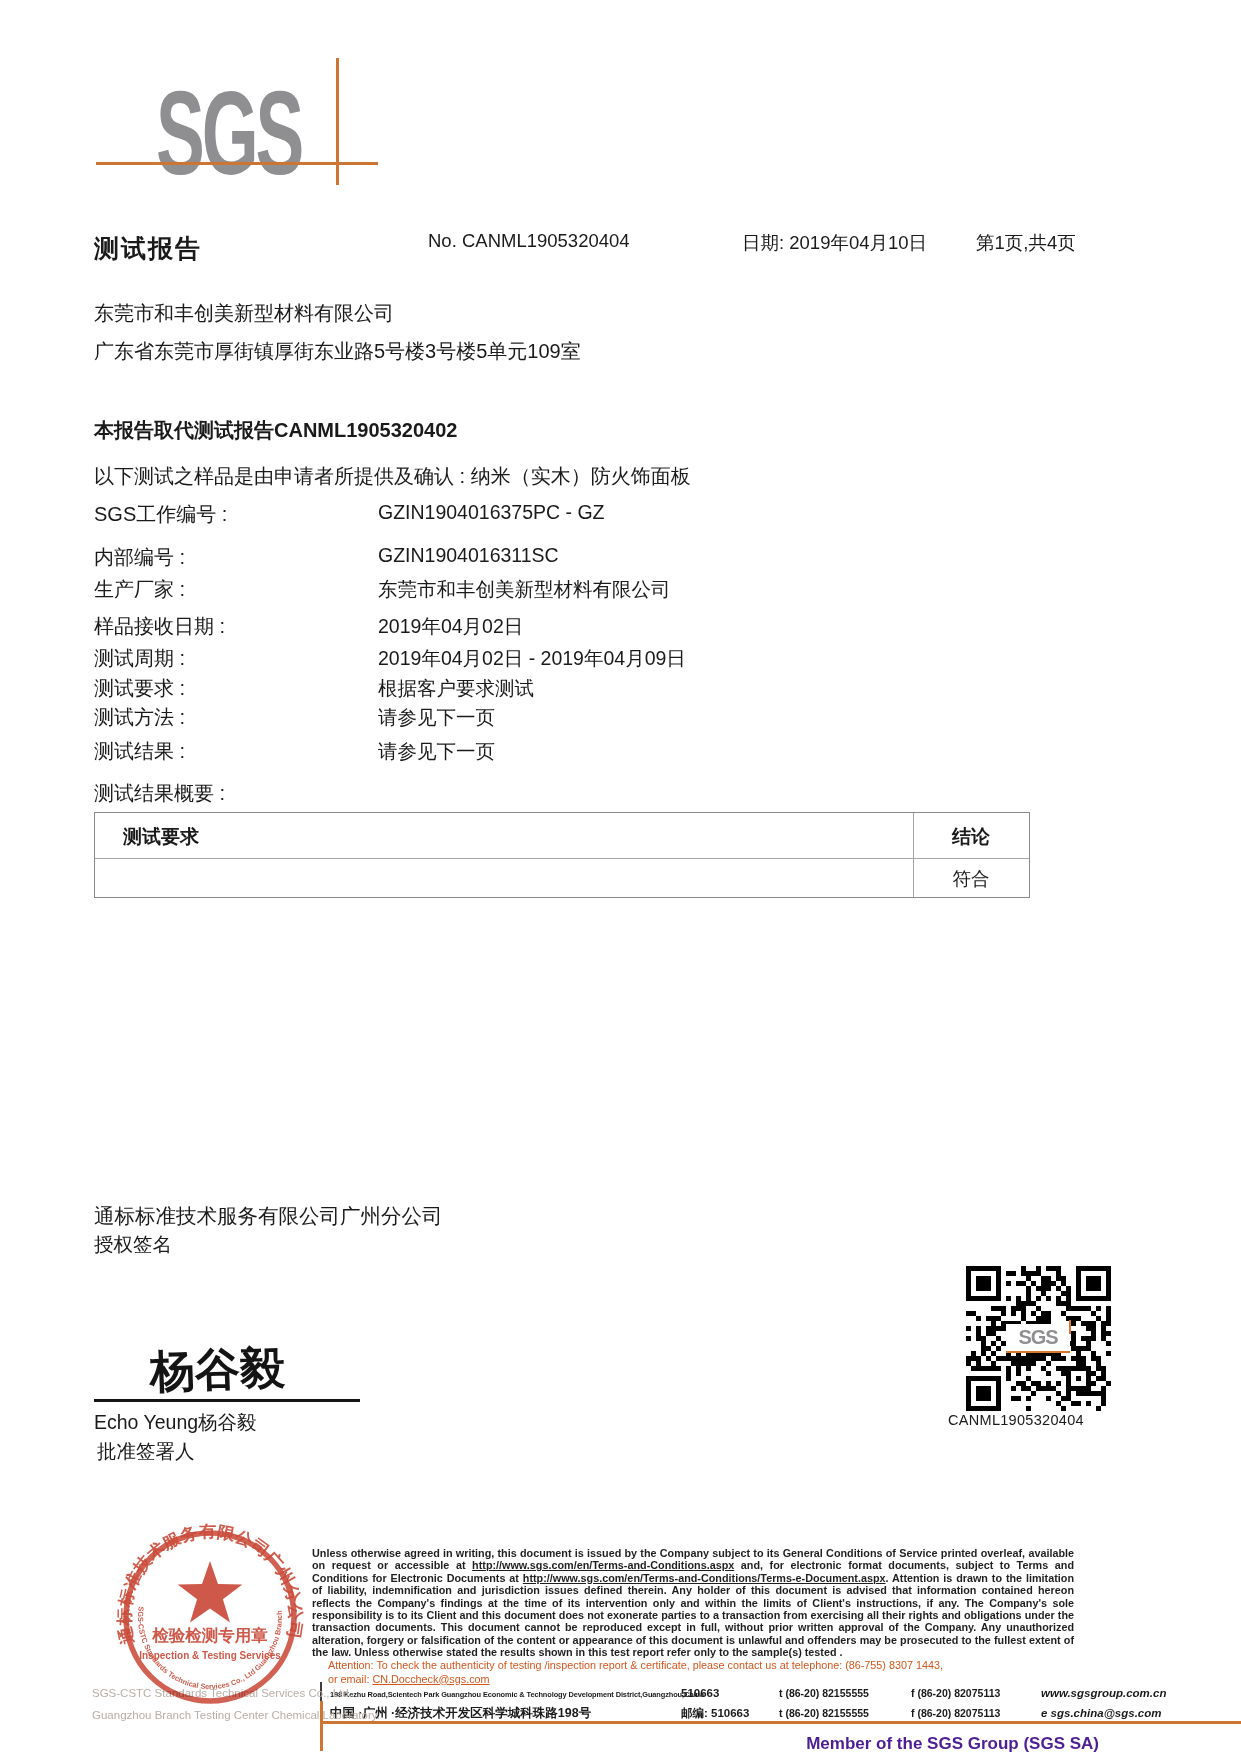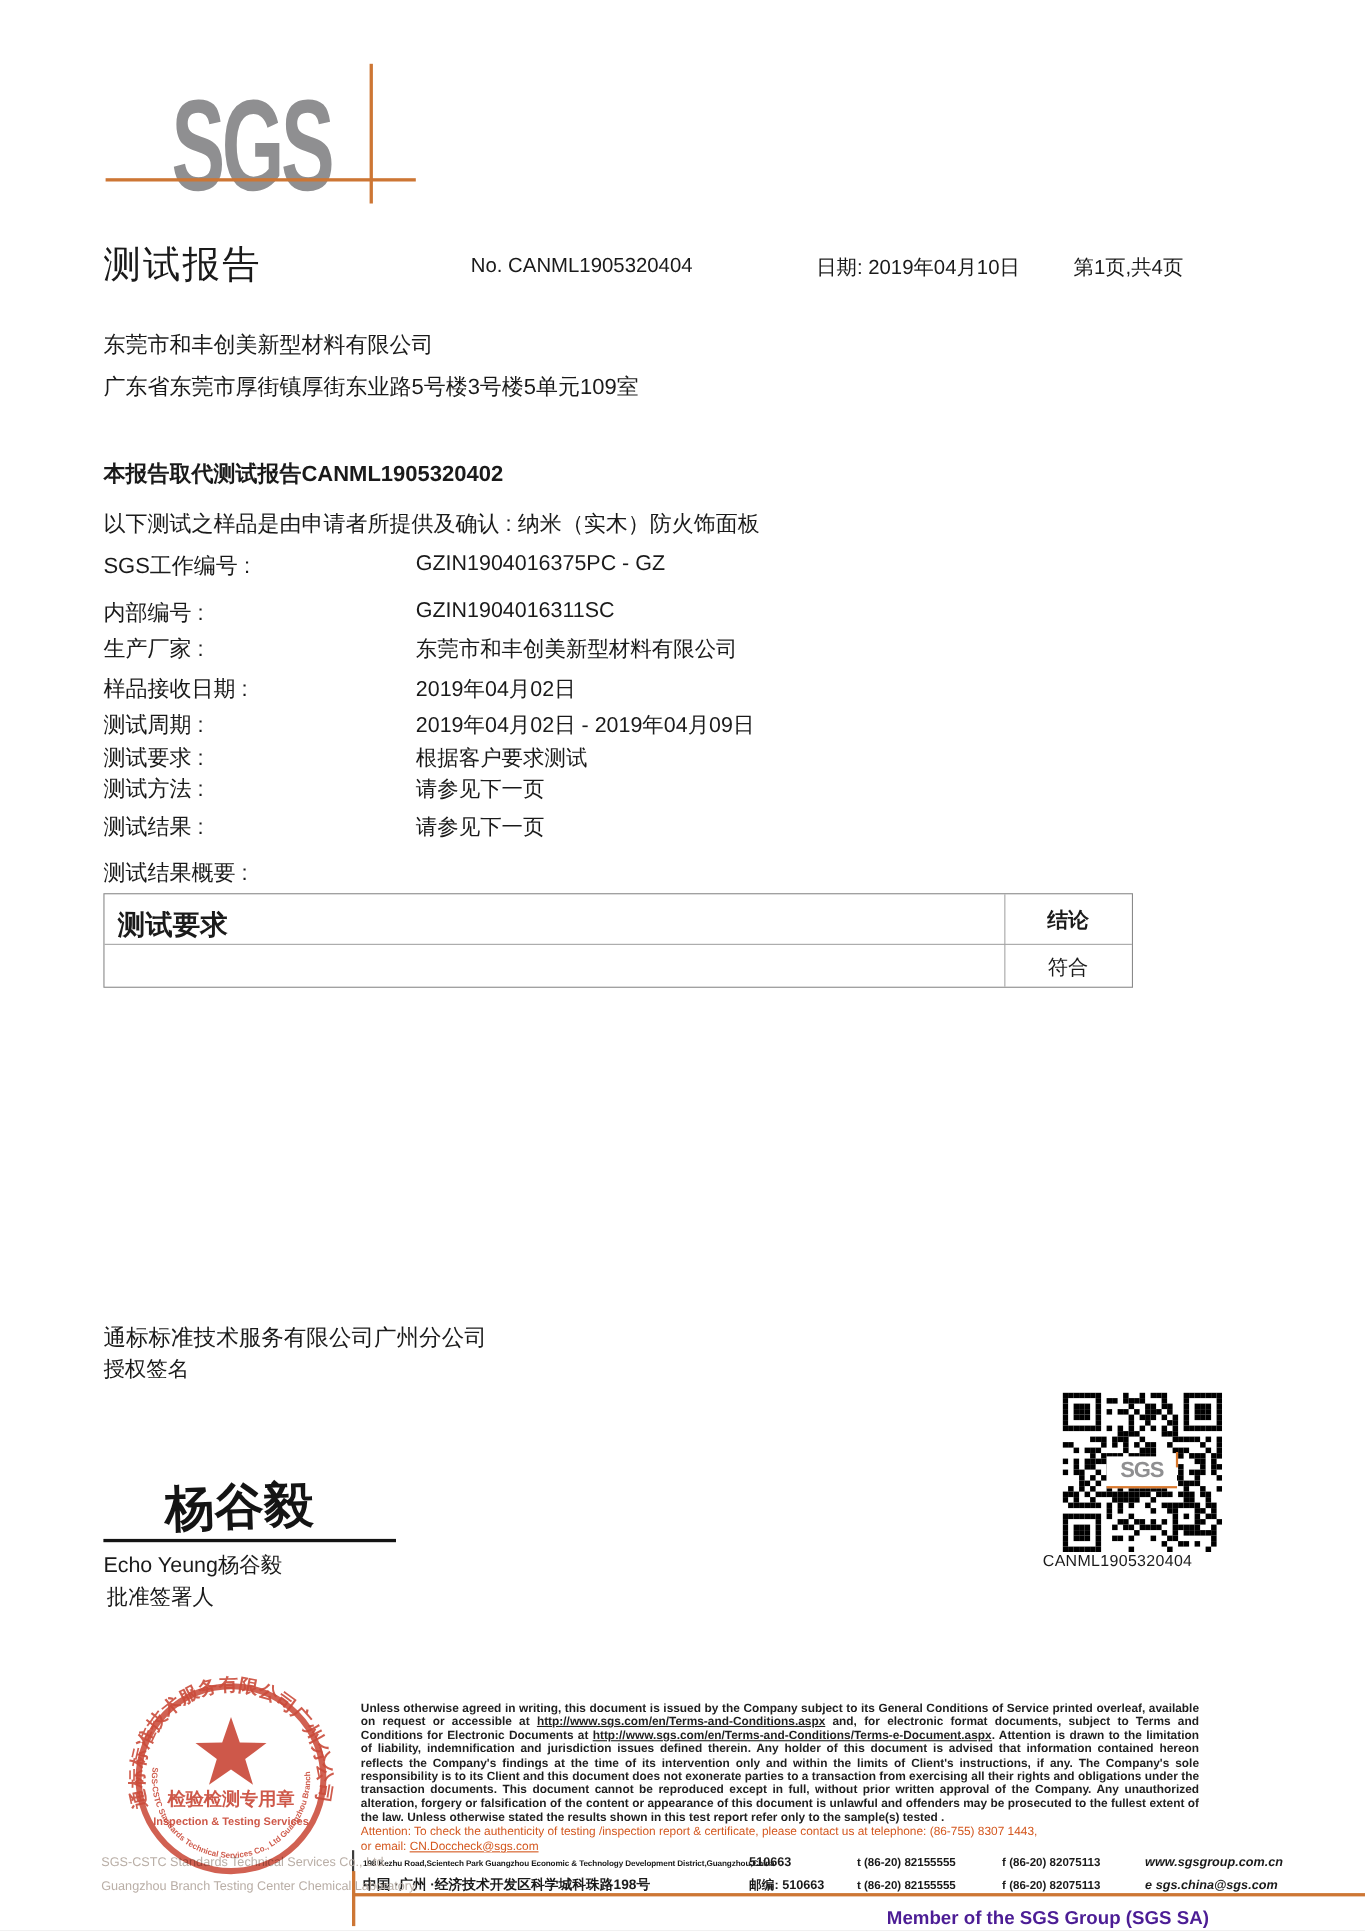--- a/index.html
+++ b/index.html
@@ -13,21 +13,21 @@
   
   .logo-text{
     left:156px;top:74px;font-size:118px;line-height:1;font-weight:700;
     color:#8f8f91;letter-spacing:-5px;transform:scaleX(.62);transform-origin:0 0;
     font-family:"Liberation Sans","DejaVu Sans",sans-serif;
   }
   .logo-hline{left:96px;top:162px;width:282px;height:3px;background:#cd7634;}
   .logo-vline{left:336px;top:58px;width:3px;height:127px;background:#cd7634;}
 
   
-  .doc-title{left:94px;top:218px;font-size:34px;font-weight:400;letter-spacing:2px;}
+  .doc-title{left:94px;top:232px;font-size:25px;font-weight:700;letter-spacing:2px;}
   .report-no{left:428px;top:230px;font-size:18.5px;}
   .report-date{left:742px;top:230px;font-size:18.5px;}
   .page-info{left:976px;top:230px;font-size:18.5px;}
 
   
   .applicant-name{left:94px;top:300px;font-size:20px;}
   .applicant-address{left:94px;top:338px;font-size:20px;}
 
   .replace-notice{left:94px;top:417px;font-size:20px;font-weight:700;}
   .sample-statement{left:94px;top:463px;font-size:20px;}
@@ -38,21 +38,21 @@
   .fy0{top:501px}.fy1{top:544px}.fy2{top:576px}.fy3{top:613px}
   .fy4{top:645px}.fy5{top:675px}.fy6{top:704px}.fy7{top:738px}
 
   .summary-heading{left:94px;top:780px;font-size:20px;}
 
   
   .sum-table{left:94px;top:812px;width:936px;height:86px;border:1.5px solid #8a8a8a;box-sizing:border-box;}
   .sum-header{position:absolute;left:0;top:0;width:100%;height:46px;border-bottom:1px solid #a5a5a5;box-sizing:border-box;}
   .sum-row{position:absolute;left:0;top:46px;width:100%;height:37px;}
   .col-div{position:absolute;left:818px;top:0;width:1px;height:100%;background:#a5a5a5;}
-  .th1{position:absolute;left:12px;top:11px;font-size:25px;font-weight:700;}
+  .th1{position:absolute;left:28px;top:11px;font-size:19px;font-weight:700;}
   .th2{position:absolute;left:818px;top:11px;width:116px;text-align:center;font-size:19px;font-weight:700;}
   .td1{position:absolute;left:28px;top:7px;font-size:18.5px;}
   .td2{position:absolute;left:818px;top:7px;width:116px;text-align:center;font-size:18.5px;}
 
   
   .sig-company{left:94px;top:1202px;font-size:20.5px;font-family:"Liberation Serif","DejaVu Serif",serif;}
   .sig-auth{left:94px;top:1231px;font-size:19.5px;font-family:Liberation Sans, sans-serif;}
   .sig-hand{left:150px;top:1340px;font-size:45px;font-weight:600;transform:rotate(-2deg);color:#141414;}
   .sig-line{left:94px;top:1399px;width:266px;height:3px;background:#141414;}
   .sig-name{left:94px;top:1409px;font-size:19.5px;}
@@ -66,21 +66,21 @@
   }
   .qr-overlay-text{font-size:20px;line-height:26px;font-weight:700;color:#8f8f91;letter-spacing:-1px;}
   .qr-overlay-tick{position:absolute;right:-1px;top:-4px;width:2px;height:14px;background:#d9782d;}
   .qr-label{left:948px;top:1412px;width:182px;text-align:left;font-size:14.5px;letter-spacing:.3px;}
 
   
   .stamp{left:95px;top:1502px;width:230px;height:230px;mix-blend-mode:multiply;opacity:.93;z-index:5;}
 
   
   .legal{
-    left:328px;top:1547px;width:762px;font-size:10.8px;line-height:12.4px;
+    left:312px;top:1547px;width:762px;font-size:10.8px;line-height:12.4px;
     text-align:justify;color:#1f1f1f;font-weight:700;
   }
   .legal a,.legal .u{text-decoration:underline;}
   .attention{
     left:328px;top:1659px;width:762px;font-size:10.8px;line-height:13.5px;
     color:#d4571e;font-weight:400;
   }
   .attention .u{text-decoration:underline;}
   .gray-co1{left:92px;top:1687px;font-size:11.5px;color:#b9aea6;z-index:1;white-space:nowrap;}
   .gray-co2{left:92px;top:1709px;font-size:11.5px;color:#b9aea6;z-index:1;white-space:nowrap;}

